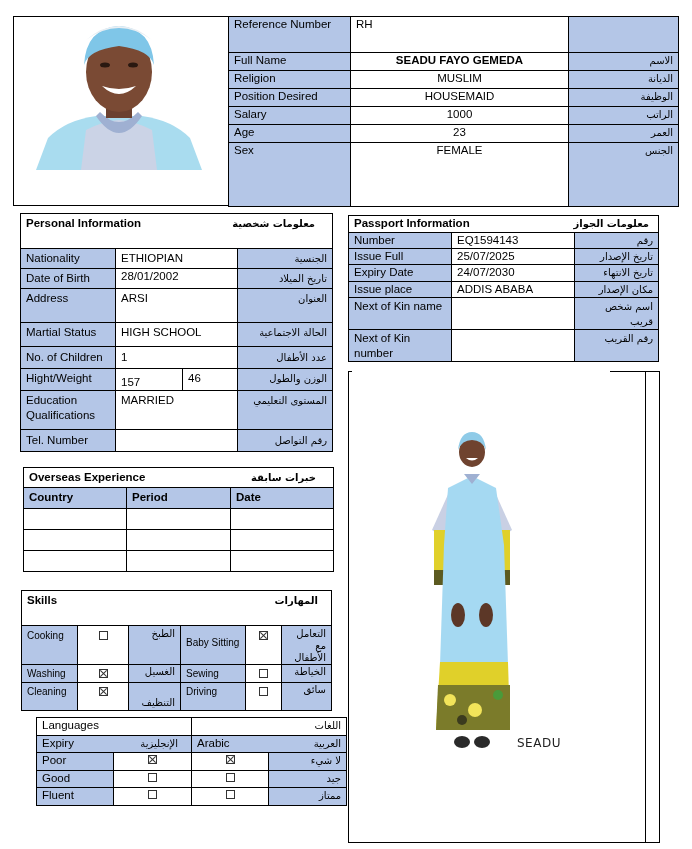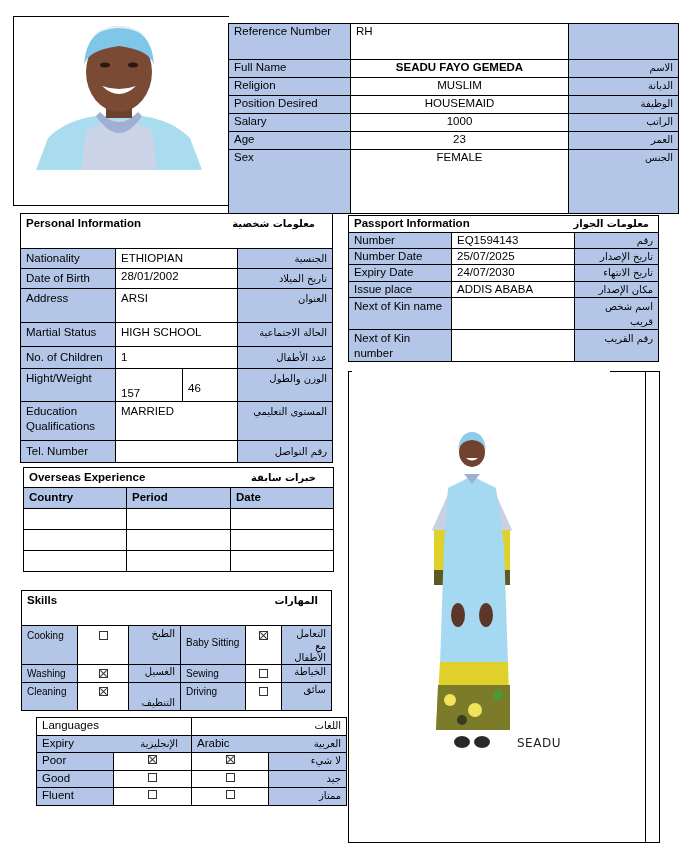--- a/index.html
+++ b/index.html
@@ -42,21 +42,21 @@
     <path d="M58 45 Q60 8 93 6 Q126 8 128 45 Q124 30 93 26 Q62 30 58 45 Z" fill="#7fc6e8"></path>
     <path d="M60 20 Q93 -4 126 20 Q110 6 93 6 Q76 6 60 20 Z" fill="#e8eef3"></path>
 
     <ellipse cx="79" cy="45" rx="5" ry="2.5" fill="#2a1810"></ellipse>
     <ellipse cx="107" cy="45" rx="5" ry="2.5" fill="#2a1810"></ellipse>
 
     <path d="M76 66 Q93 82 110 66 Q93 72 76 66 Z" fill="#ffffff"></path>
   </svg>
 </div>
 
-<table style="left:228px;top:16px;width:450px;margin-top:7px;">
+<table style="left:228px;top:16px;width:450px;">
   <colgroup>
       <col style="width:122px">
       <col style="width:218px">
       <col style="width:110px">
     </colgroup>
   <tbody>
       <tr style="height:36px">
     <td class="blue">Reference Number</td>
     <td>RH</td>
     <td class="blue ar"></td>
@@ -128,22 +128,22 @@
     <td colspan="2" style="padding-top:2px">HIGH SCHOOL</td>
     <td class="blue ar" style="padding-top:2px">الحالة الاجتماعية</td>
   </tr>
   <tr style="height:22px">
     <td class="blue" style="padding-top:3px">No. of Children</td>
     <td colspan="2" style="padding-top:3px">1</td>
     <td class="blue ar" style="padding-top:3px">عدد الأطفال</td>
   </tr>
   <tr style="height:20px">
     <td class="blue" style="padding-top:2px">Hight/Weight</td>
-    <td style="padding-top:17px">157</td>
-    <td style="padding-top:12px">46</td>
+    <td style="padding-top:6px">157</td>
+    <td style="padding-top:2px">46</td>
     <td class="blue ar" style="padding-top:2px">الوزن والطول</td>
   </tr>
   <tr style="height:39px">
     <td class="blue" style="padding-top:2px">Education Qualifications</td>
     <td colspan="2" style="padding-top:2px">MARRIED</td>
     <td class="blue ar" style="padding-top:2px">المستوى التعليمي</td>
   </tr>
   <tr style="height:22px">
     <td class="blue" style="padding-top:3px">Tel. Number</td>
     <td colspan="2"></td>
@@ -164,21 +164,21 @@
       <span class="b">Passport Information</span>
       <span class="ar b" style="float:right;padding-right:4px;">معلومات الجواز</span>
     </td>
   </tr>
   <tr style="height:16px">
     <td class="blue">Number</td>
     <td>EQ1594143</td>
     <td class="blue ar">رقم</td>
   </tr>
   <tr style="height:16px">
-    <td class="blue">Number Date</td>
+    <td class="blue">Issue Full</td>
     <td>25/07/2025</td>
     <td class="blue ar">تاريخ الإصدار</td>
   </tr>
   <tr style="height:17px">
     <td class="blue">Expiry Date</td>
     <td>24/07/2030</td>
     <td class="blue ar">تاريخ الانتهاء</td>
   </tr>
   <tr style="height:16px">
     <td class="blue">Issue place</td>

